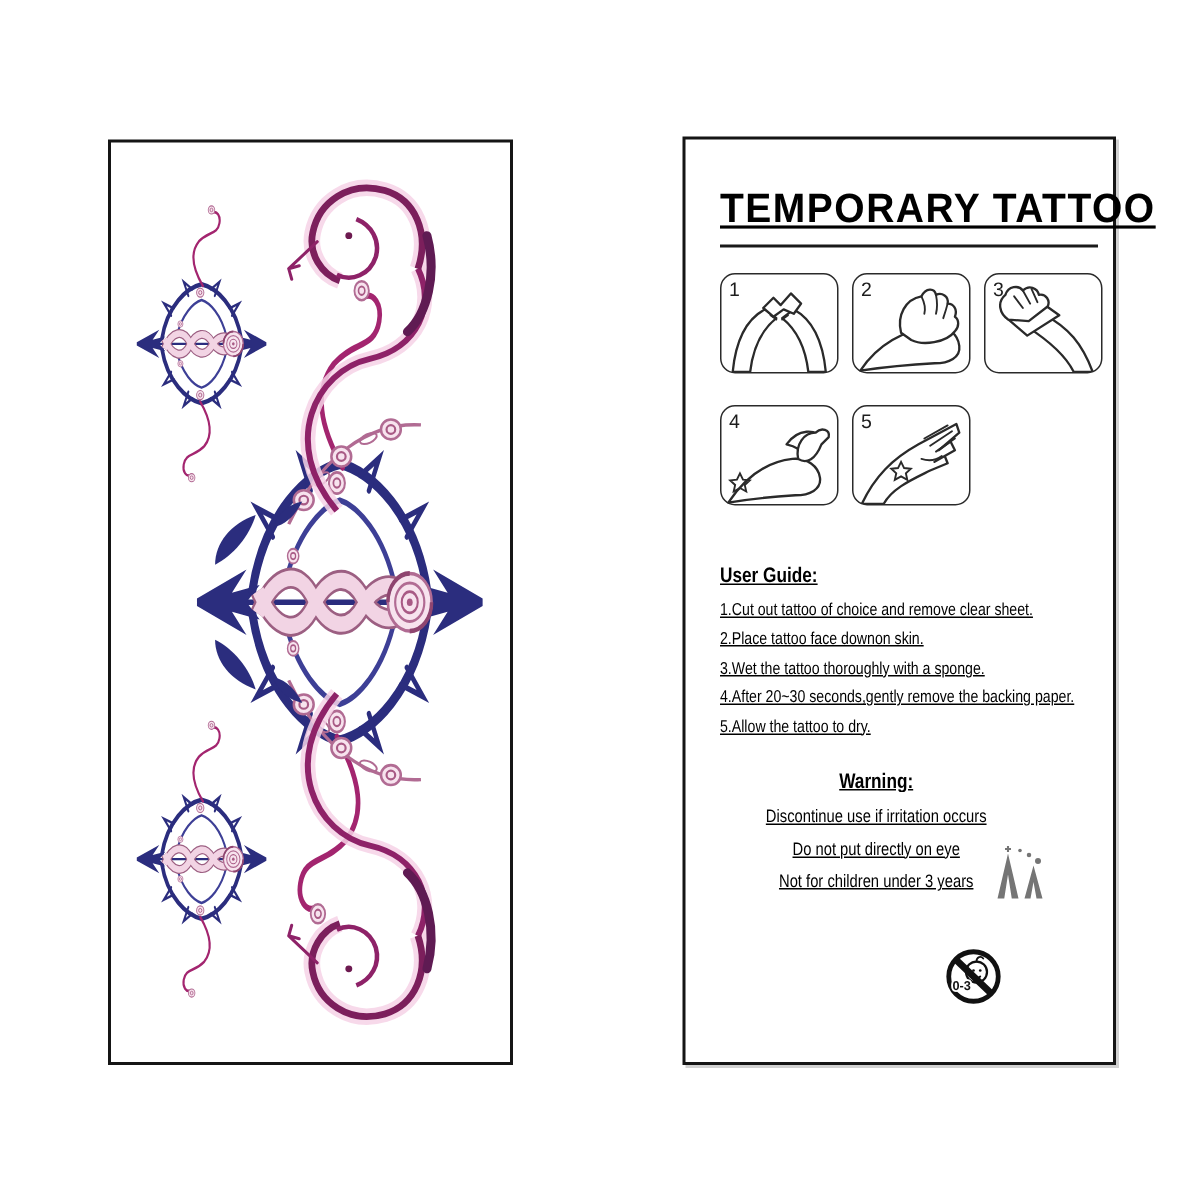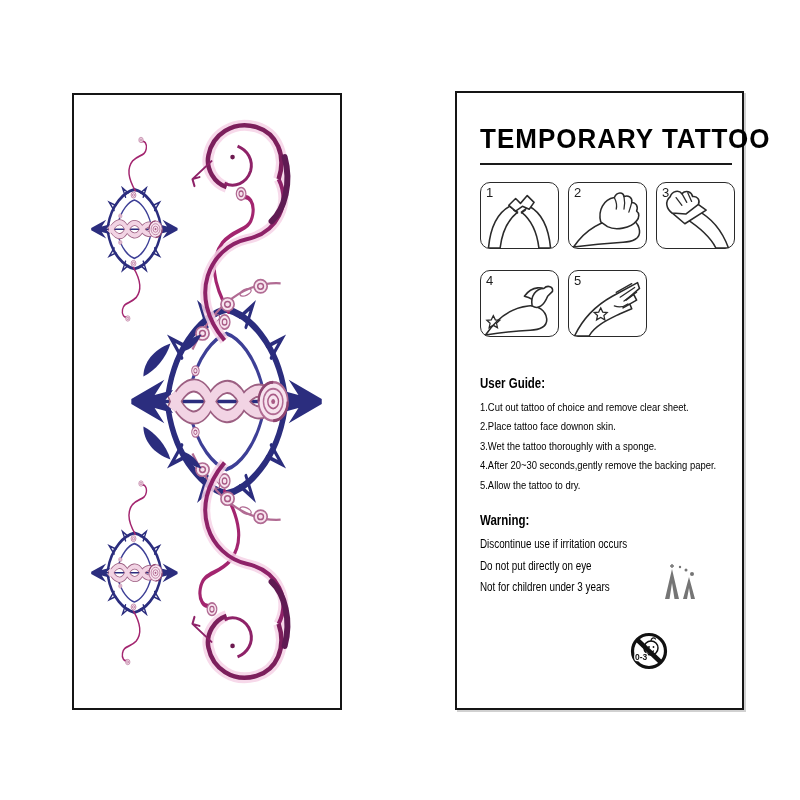--- a/index.html
+++ b/index.html
@@ -3,41 +3,41 @@
 <meta charset="utf-8">
 <style>
   html,body{margin:0;padding:0;background:#fff;}
   .canvas{position:relative;width:800px;height:800px;background:#ffffff;font-family:"Liberation Sans",sans-serif;color:#000;overflow:hidden;}
 
   
   .sheet{position:absolute;left:72px;top:93px;width:270px;height:617px;border:2.5px solid #151515;box-sizing:border-box;background:#fff;}
   .sheet svg{position:absolute;left:0;top:0;width:100%;height:100%;}
 
   
-  .panel{position:absolute;left:455px;top:91px;width:289px;height:619px;border:2px solid #151515;box-sizing:border-box;background:#fff;box-shadow:2px 2px 0 rgba(0,0,0,0.18);}
+  .panel{position:absolute;left:455px;top:91px;width:289px;height:619px;border:2px solid #151515;box-sizing:border-box;background:#fff;box-shadow:2px 2px 0 rgba(0,0,0,0.18);text-decoration:underline;}
   .panel-inner{position:relative;width:100%;height:100%;box-sizing:border-box;padding:16px 8px 0 23px;}
 
   .title{margin-top:14px;font-size:26px;font-weight:bold;letter-spacing:1px;transform:scaleY(1.05);transform-origin:0 0;white-space:nowrap;}
   .title-rule{height:1.5px;background:#1a1a1a;margin:9px 2px 0 0;}
 
   .steps{margin-top:17px;display:grid;grid-template-columns:repeat(3,79px);gap:21px 9px;}
   .step-box{position:relative;width:79px;height:67px;border:1.8px solid #2a2a2a;border-radius:10px;box-sizing:border-box;background:#fff;}
   .step-num{position:absolute;left:5px;top:2px;font-size:13px;color:#1d1d1d;}
   .step-icon{position:absolute;left:0;top:0;width:100%;height:100%;}
   .hand{fill:#fff;stroke:#2a2a2a;stroke-width:1.6;stroke-linejoin:round;stroke-linecap:round;}
   .line{fill:none;stroke:#2a2a2a;stroke-width:1.3;stroke-linecap:round;}
 
   .cond{transform:scaleX(0.82);transform-origin:0 50%;white-space:nowrap;}
   .section-h{font-weight:bold;font-size:14px;line-height:20px;}
   .body-line{font-size:11.5px;line-height:19.5px;}
   .guide{margin-top:36px;}
   .guide .section-h{margin-bottom:5px;}
   .toremove{margin-top:23px;}
   .toremove .section-h{margin-bottom:4px;}
-  .warning{margin-top:15px;}
+  .warning{margin-top:15px;text-align:center;}
   .warning .section-h{margin-bottom:4px;}
   .warning .body-line{font-size:12px;line-height:21.5px;}
 
   .logo{position:absolute;right:38px;top:468px;width:48px;height:42px;}
   .age-icon{position:absolute;left:172px;top:538px;width:40px;height:40px;}
   .age-label{font-size:8.5px;font-weight:bold;font-family:"Liberation Sans",sans-serif;paint-order:stroke;stroke:#fff;stroke-width:2.5px;fill:#111;}
 </style>
 </head>
 <body>
 

